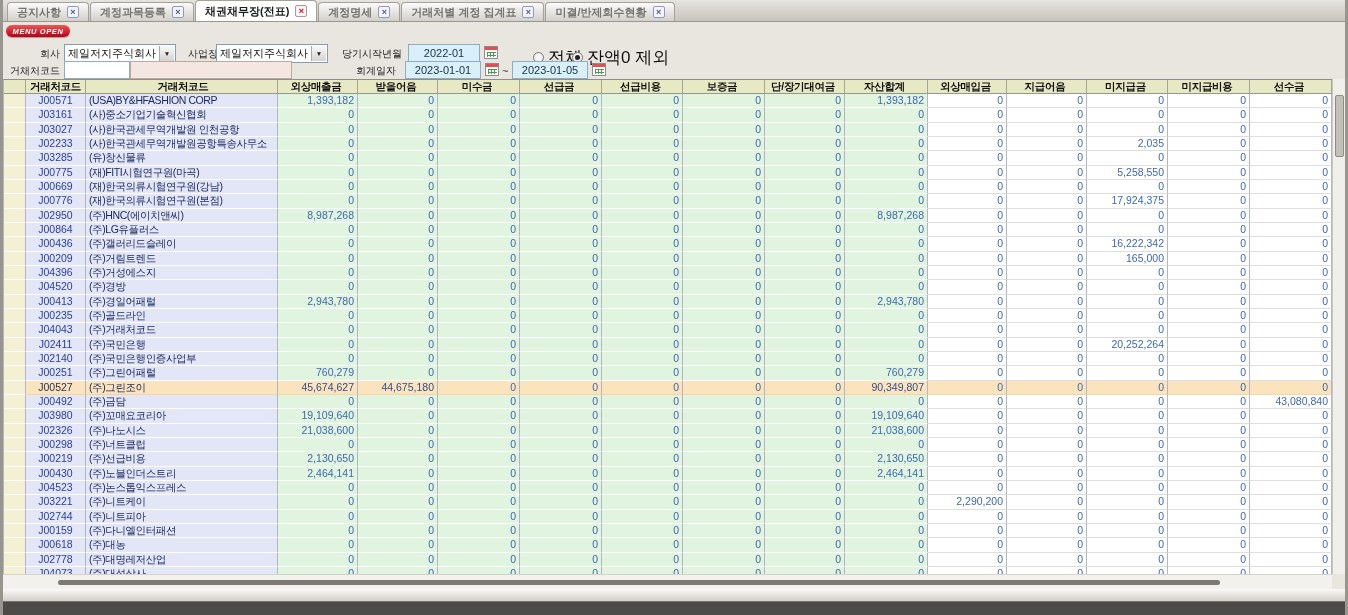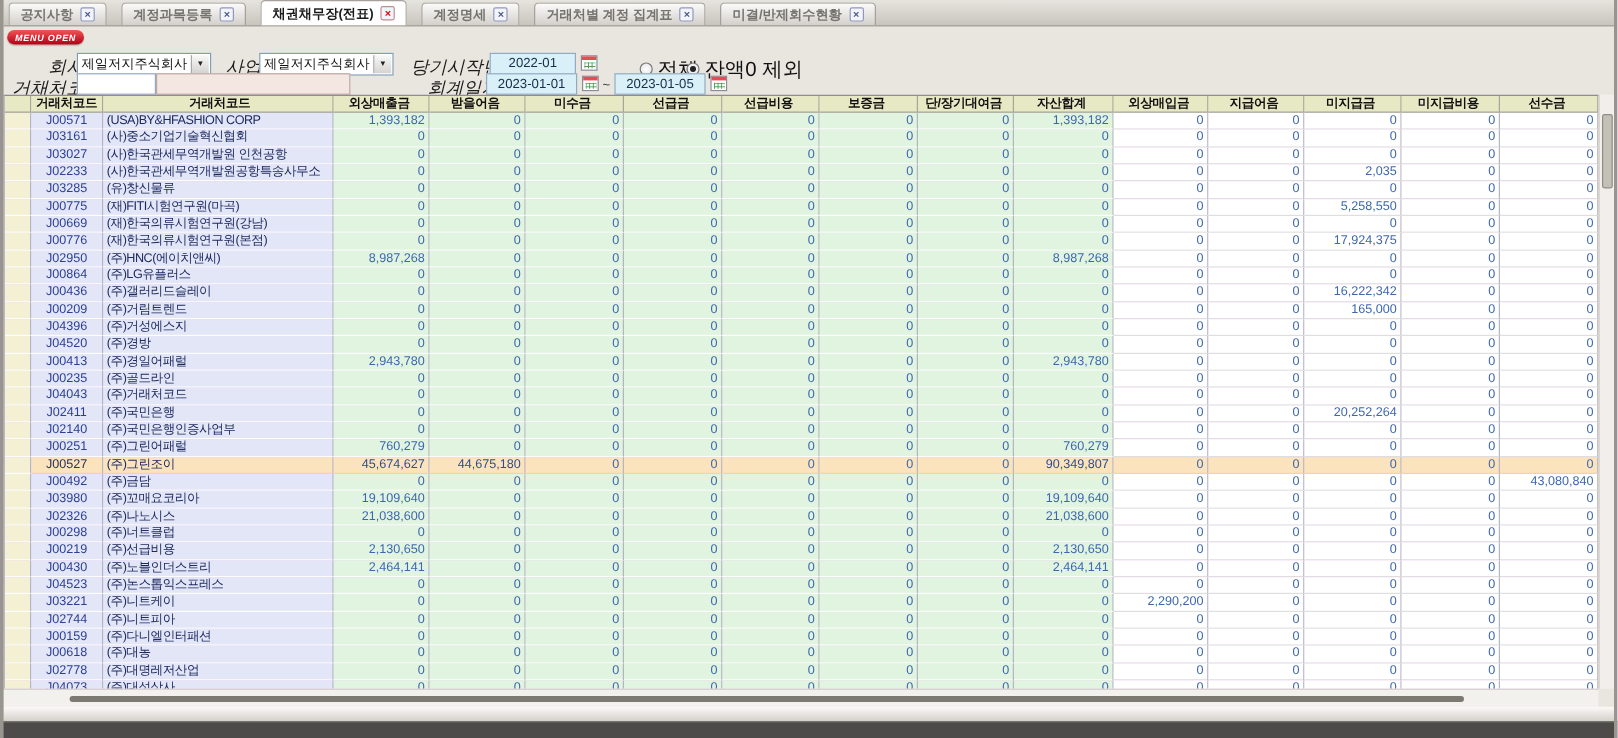--- a/index.html
+++ b/index.html
@@ -5,40 +5,40 @@
   * { box-sizing: border-box; margin: 0; padding: 0; }
   html,body { width:1348px; height:615px; overflow:hidden;
     font-family:"Liberation Sans","DejaVu Sans",sans-serif; }
   .window { position:relative; width:1348px; height:615px; background:#e9e6df; overflow:hidden; }
   .frame-left, .frame-right { position:absolute; top:0; width:3px; height:615px; background:#98958f; z-index:40; }
   .frame-left { left:0; } .frame-right { right:0; }
 
   
   .tabbar { position:absolute; left:3px; top:0; width:1342px; height:22px;
     background:linear-gradient(#e6e4de,#c8c5be); border-bottom:1px solid #9a978f;
-    display:flex; align-items:flex-end; padding-left:4px; gap:12px; z-index:5; }
+    display:flex; align-items:flex-end; padding-left:4px; gap:1px; z-index:5; }
   .tab { height:19px; display:flex; align-items:center; justify-content:center; gap:6px;
     padding:0 9px; background:linear-gradient(#fbfbfa,#d3d0cb);
     border:1px solid #a5a19a; border-bottom:none; border-radius:4px 4px 0 0;
     font-size:11px; font-weight:bold; color:#75736e; white-space:nowrap; }
   .tab.active { background:#fff; color:#1b1b1b; height:21px; }
   .tab .x { width:12px; height:12px; background:#f3f3fa; border:1px solid #9099bd;
     border-radius:2px; font-size:9px; line-height:10px; text-align:center;
     color:#4a5a8a; font-weight:bold; }
   .tab.active .x { color:#cc1111; border-color:#c09090; }
 
   
   .menu-open { position:absolute; left:6px; top:25px; width:64px; height:12px;
     background:linear-gradient(#f05555,#b50016); border-radius:7px;
     box-shadow:0 1px 1px rgba(0,0,0,.3);
     display:flex; align-items:center; justify-content:center;
     color:#fff; font-size:7.5px; font-weight:bold; font-style:italic; letter-spacing:.6px; }
 
   
-  .lbl { position:absolute; font-size:15px; color:#1c1c1c; white-space:nowrap;font-style:italic; }
+  .lbl { position:absolute; font-size:10px; color:#1c1c1c; white-space:nowrap; }
   .select { position:absolute; height:19px; background:#fff; border:1px solid #7f9db9;
     font-size:11px; color:#111; display:flex; align-items:center; padding-left:3px;font-family:Liberation Serif, serif; }
   .select .arrow { position:absolute; right:1px; top:1px; bottom:1px; width:15px;
     background:linear-gradient(#f8f8f8,#d5d4d2); border-left:1px solid #a9a9a9;
     display:flex; align-items:center; justify-content:center; font-size:6.5px; color:#222; }
   .inp { position:absolute; height:18px; border:1px solid #93abc2; font-size:11px; color:#16304a;
     display:flex; align-items:center; justify-content:center; }
   .inp.cyan { background:#d9f0f8; }
   .inp.white { background:#ffffff; }
   .inp.pink { background:#f4e7e2; border-color:#bda9a2; }

